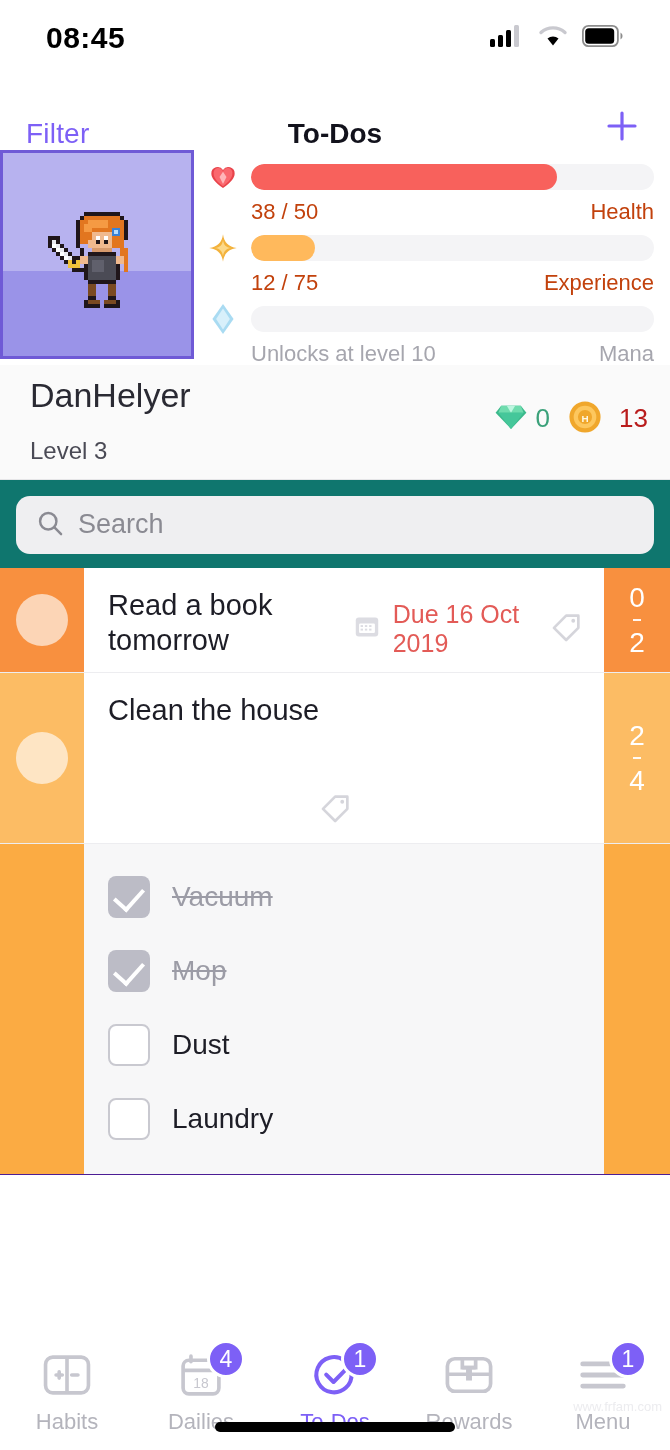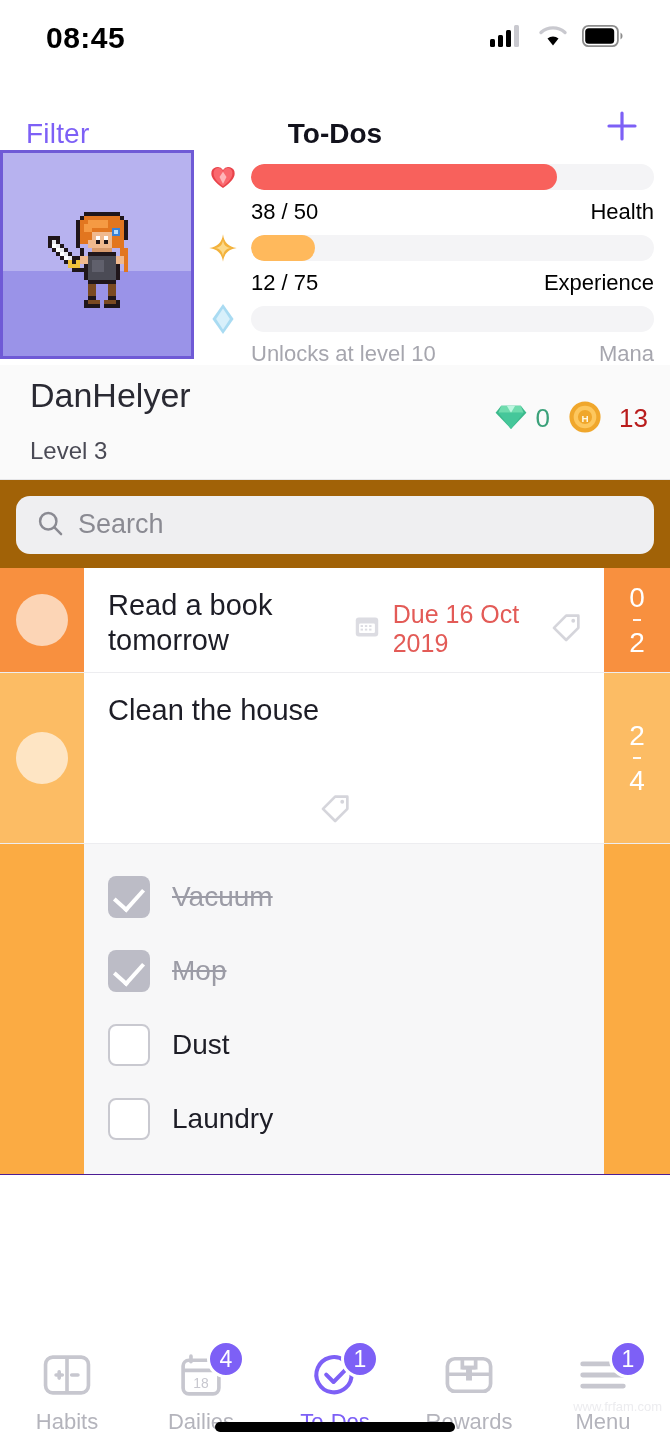--- a/index.html
+++ b/index.html
@@ -77,21 +77,21 @@
   .stat-top { display: flex; align-items: center; gap: 13px; }
   .stat-icon { width: 30px; height: 34px; flex: 0 0 auto; display:flex; align-items:center; justify-content:center;}
   .bar-track {
     flex: 1; height: 26px; border-radius: 13px;
     background: #f4f4f6; overflow: hidden;
   }
   .bar-fill { height: 100%; border-radius: 13px; }
   .stat-labels {
     display: flex; justify-content: space-between;
     padding-left: 43px; margin-top: 5px;
-    font-size: 22px; color: #000000;
+    font-size: 22px; color: #c2410c;
   }
   .stat-labels.muted { color: #a6a6ae; }
   .stat-row.disabled .bar-track { background: #f4f4f6; }
 
   
   .userrow {
     display: flex; align-items: center; justify-content: space-between;
     padding: 8px 22px 14px 30px;
     background: #fafafa;
     border-bottom: 1px solid #e6e6e8;
@@ -101,21 +101,21 @@
   .userlevel { font-size: 24px; color: #4a4a55; margin-top: 18px; }
   .currencies { display: flex; align-items: center; gap: 18px; }
   .cur { display: flex; align-items: center; gap: 8px; }
   .cur-val { font-size: 26px; }
   .cur-val.gem { color: #3ba17a; }
   .cur-val.gold { color: #b91c1c; margin-left: 9px; }
 
   
   .searchwrap {
     padding: 16px 16px 14px 16px;
-    background: #a16207; flex: 0 0 auto;
+    background: #0f766e; flex: 0 0 auto;
   }
   .searchbox {
     display: flex; align-items: center; gap: 14px;
     background: #efeff1; border-radius: 14px;
     height: 58px; padding: 0 20px;
   }
   .search-input {
     border: none; background: transparent; outline: none;
     font-family: "Liberation Sans", sans-serif;
     font-size: 27px; color: #8a8a92; width: 100%;

